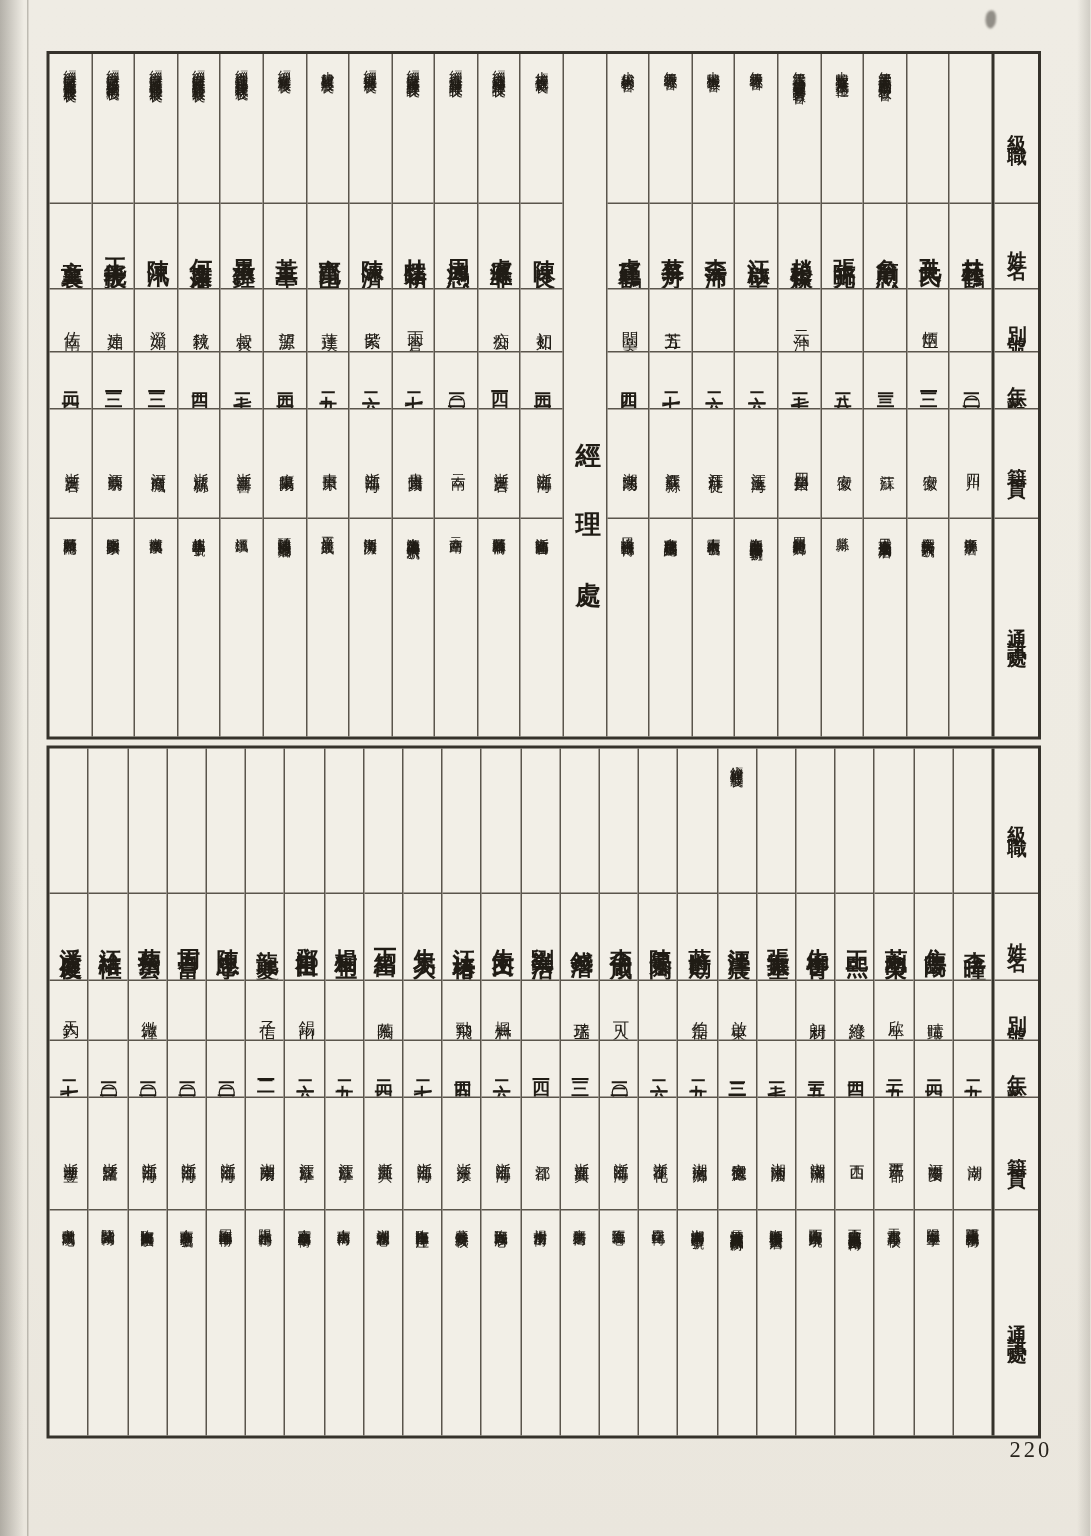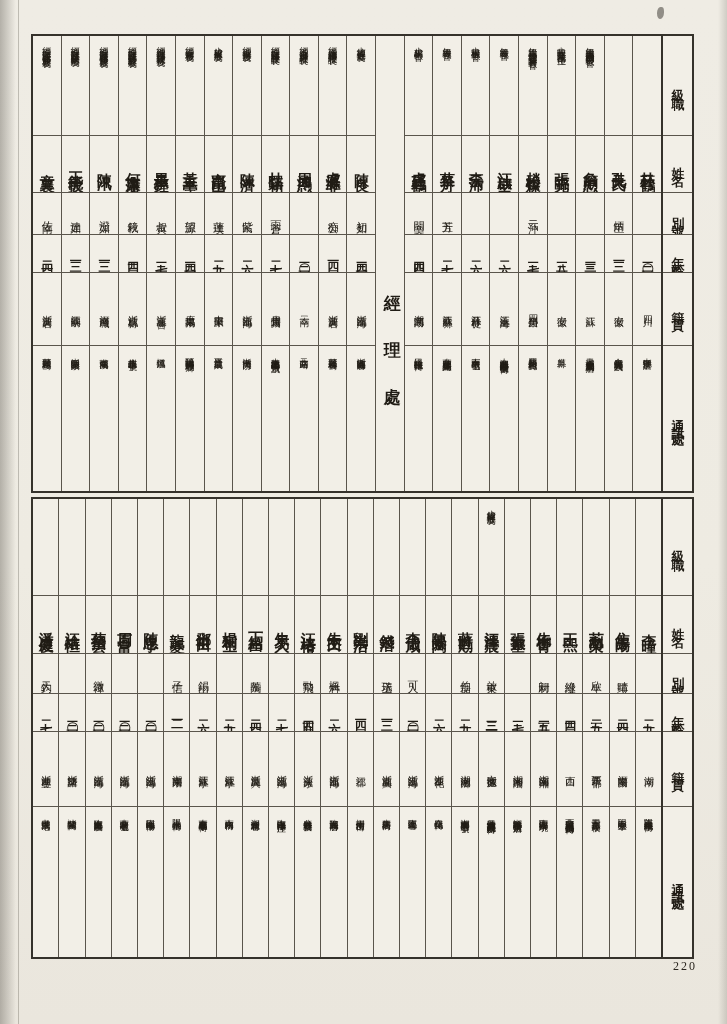--- a/index.html
+++ b/index.html
@@ -74,21 +74,21 @@
   .origin > span  { font-size: 10px; line-height: 12px; letter-spacing: 1px; text-align: center; }
   .address > span { font-size: 9px;  line-height: 12px; letter-spacing: .5px; padding-top: 5px; }
   .label > span   { font-size: 13px; font-weight: 700; letter-spacing: 7px; text-align: center; padding-top: 0; }
   .divider-col { display: flex; justify-content: center; }
   .divider-col > span {
     display: block; writing-mode: vertical-rl; text-orientation: upright;
     font-size: 17px; font-weight: 700; letter-spacing: 46px; padding-top: 175px;
   }
   .pageno {
     position: absolute; left: 673px; top: 959px;
-    font-size: 12px; letter-spacing: 2px; color: #28241d;
+    font-size: 15px; letter-spacing: 2px; color: #28241d;
   }
 </style>
 </head>
 <body>
 
 <div class="page">
   <div class="edge-left"></div>
   <div class="fold-line"></div>
   <div class="edge-right"></div>
   <div class="speck"></div>

